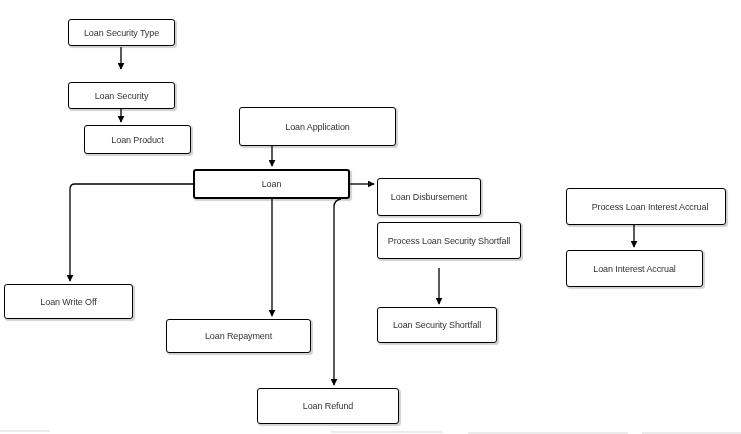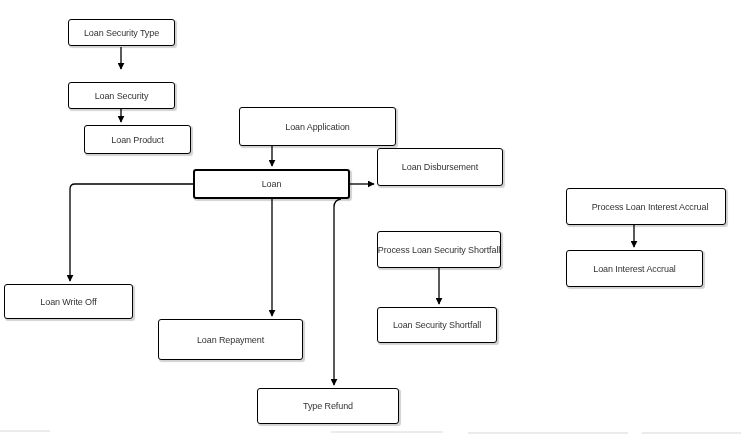--- a/index.html
+++ b/index.html
@@ -79,43 +79,43 @@
       </div>
       <div class="node" style="left: 68px; top: 125px; width: 107px; height: 29px; border-width: 1.3px; margin-left: 16px;">
         <span class="lbl">Loan Product</span>
       </div>
       <div class="node" style="left: 193px; top: 107px; width: 157px; height: 39px; border-width: 1.4px; margin-left: 46px;">
         <span class="lbl">Loan Application</span>
       </div>
       <div class="node" style="left: 193px; top: 169px; width: 157px; height: 30px; border-width: 2px;">
         <span class="lbl">Loan</span>
       </div>
-      <div class="node" style="left: 377px; top: 148px; width: 126px; height: 38px; border-width: 1.6px;">
+      <div class="node" style="left: 377px; top: 178px; width: 104px; height: 38px; border-width: 1.6px;">
         <span class="lbl">Loan Disbursement</span>
       </div>
-      <div class="node" style="left: 377px; top: 231px; width: 124px; height: 37px; border-width: 1.6px;">
+      <div class="node" style="left: 377px; top: 222px; width: 144px; height: 37px; border-width: 1.6px;">
         <span class="lbl">Process Loan Security Shortfall</span>
       </div>
       <div class="node" style="left: 377px; top: 307px; width: 120px; height: 36px; border-width: 1.6px;">
         <span class="lbl">Loan Security Shortfall</span>
       </div>
       <div class="node" style="left: 566px; top: 188px; width: 160px; height: 37px; border-width: 1.8px; padding-left: 8px;">
         <span class="lbl">Process Loan Interest Accrual</span>
       </div>
       <div class="node" style="left: 566px; top: 250px; width: 137px; height: 37px; border-width: 1.8px;">
         <span class="lbl">Loan Interest Accrual</span>
       </div>
       <div class="node" style="left: 4px; top: 284px; width: 129px; height: 35px; border-width: 1.3px;">
         <span class="lbl">Loan Write Off</span>
       </div>
-      <div class="node" style="left: 158px; top: 319px; width: 145px; height: 41px; border-width: 1.5px;">
+      <div class="node" style="left: 166px; top: 319px; width: 145px; height: 34px; border-width: 1.5px;">
         <span class="lbl">Loan Repayment</span>
       </div>
       <div class="node" style="left: 257px; top: 388px; width: 142px; height: 36px; border-width: 1.8px;">
-        <span class="lbl">Type Refund</span>
+        <span class="lbl">Loan Refund</span>
       </div>
     </div>
   <div id="fragments">
       <div class="bottom-frag" style="left: 0px; top: 430px; width: 50px;"></div>
       <div class="bottom-frag" style="left: 331px; top: 431px; width: 112px;"></div>
       <div class="bottom-frag" style="left: 468px; top: 432px; width: 160px;"></div>
       <div class="bottom-frag" style="left: 642px; top: 432px; width: 99px;"></div>
     </div>
 </div>
 

